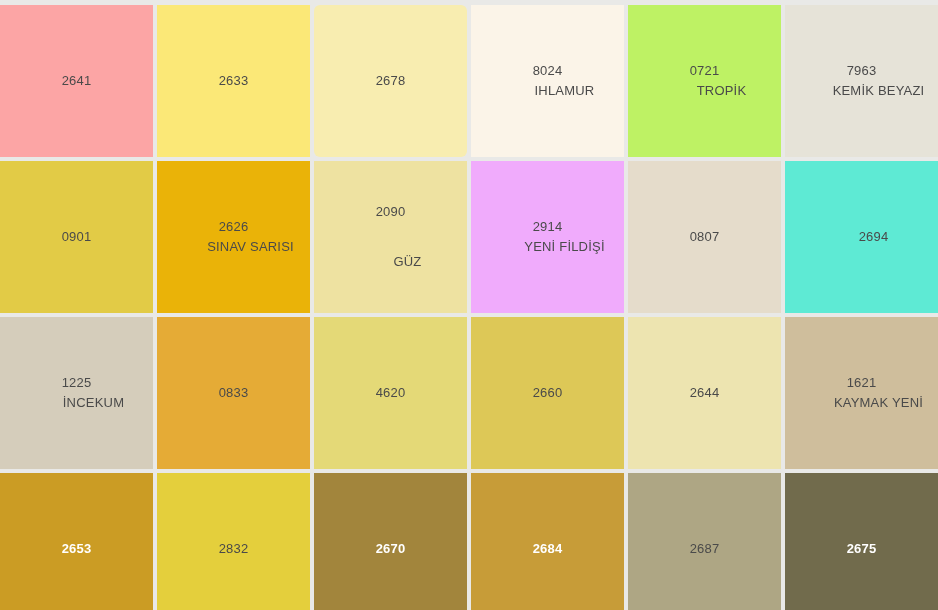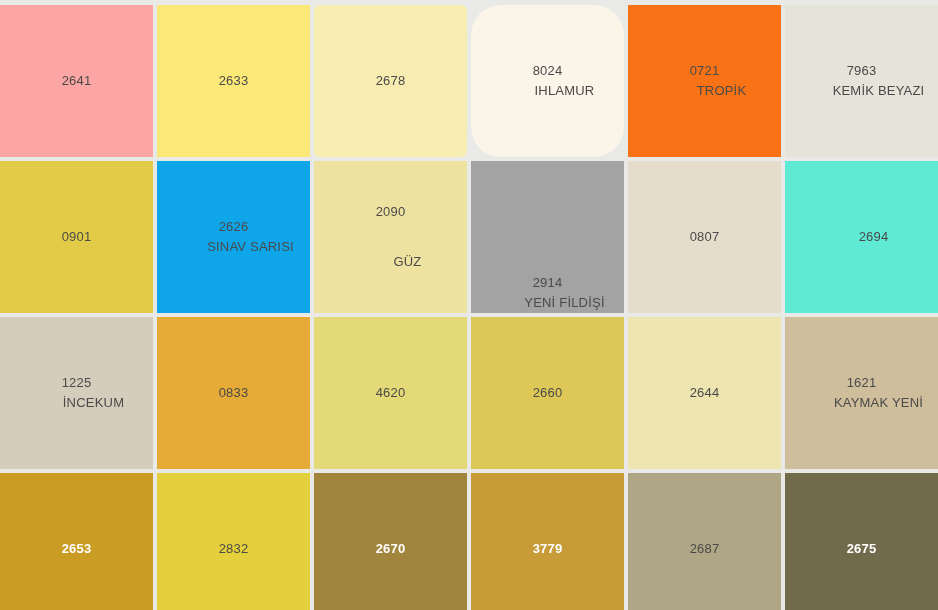--- a/index.html
+++ b/index.html
@@ -73,44 +73,44 @@
 <div id="palette-grid" style="background: rgb(233, 233, 231);">
     <div class="swatch text-dark" style="background-color: #fca5a5;">
       <span class="swatch-code">2641</span>
     </div>
     <div class="swatch text-dark" style="background-color: rgb(251, 232, 119);">
       <span class="swatch-code">2633</span>
     </div>
     <div class="swatch text-dark" style="background-color: rgb(248, 237, 176); border-radius: 6px;">
       <span class="swatch-code">2678</span>
     </div>
-    <div class="swatch text-dark" style="background-color: rgb(251, 244, 232); border-radius: 30px;">
+    <div class="swatch text-dark" style="background-color: rgb(251, 244, 232);">
       <span class="swatch-code">8024</span>
       <span class="swatch-name">IHLAMUR</span>
     </div>
-    <div class="swatch text-dark" style="background-color: #f97316;">
+    <div class="swatch text-dark" style="background-color: #bef264;">
       <span class="swatch-code">0721</span>
       <span class="swatch-name">TROPİK</span>
     </div>
     <div class="swatch text-dark" style="background-color: rgb(230, 227, 216);">
       <span class="swatch-code">7963</span>
       <span class="swatch-name">KEMİK BEYAZI</span>
     </div>
     <div class="swatch text-dark" style="background-color: rgb(226, 203, 70);">
       <span class="swatch-code">0901</span>
     </div>
-    <div class="swatch text-dark" style="background-color: #0ea5e9;">
+    <div class="swatch text-dark" style="background-color: #eab308;">
       <span class="swatch-code">2626</span>
       <span class="swatch-name">SINAV SARISI</span>
     </div>
     <div class="swatch text-dark" style="background-color: rgb(238, 226, 161); gap: 29px;">
       <span class="swatch-code">2090</span>
       <span class="swatch-name">GÜZ</span>
     </div>
-    <div class="swatch text-dark" style="background-color: #a3a3a3; justify-content: flex-end;">
+    <div class="swatch text-dark" style="background-color: #f0abfc;">
       <span class="swatch-code">2914</span>
       <span class="swatch-name">YENİ FİLDİŞİ</span>
     </div>
     <div class="swatch text-dark" style="background-color: rgb(229, 220, 203);">
       <span class="swatch-code">0807</span>
     </div>
     <div class="swatch text-dark" style="background-color: #5eead4; padding-left: 24px;">
       <span class="swatch-code">2694</span>
     </div>
     <div class="swatch text-dark" style="background-color: rgb(213, 205, 187);">
@@ -136,21 +136,21 @@
     <div class="swatch text-light" style="background-color: rgb(203, 156, 36);">
       <span class="swatch-code">2653</span>
     </div>
     <div class="swatch text-dark" style="background-color: rgb(228, 207, 60);">
       <span class="swatch-code">2832</span>
     </div>
     <div class="swatch text-light" style="background-color: rgb(162, 133, 60);">
       <span class="swatch-code">2670</span>
     </div>
     <div class="swatch text-light" style="background-color: rgb(199, 156, 56);">
-      <span class="swatch-code">3779</span>
+      <span class="swatch-code">2684</span>
     </div>
     <div class="swatch text-dark" style="background-color: rgb(174, 166, 132);">
       <span class="swatch-code">2687</span>
     </div>
     <div class="swatch text-light" style="background-color: rgb(113, 107, 76);">
       <span class="swatch-code">2675</span>
     </div>
   </div>
 
 </body></html>

